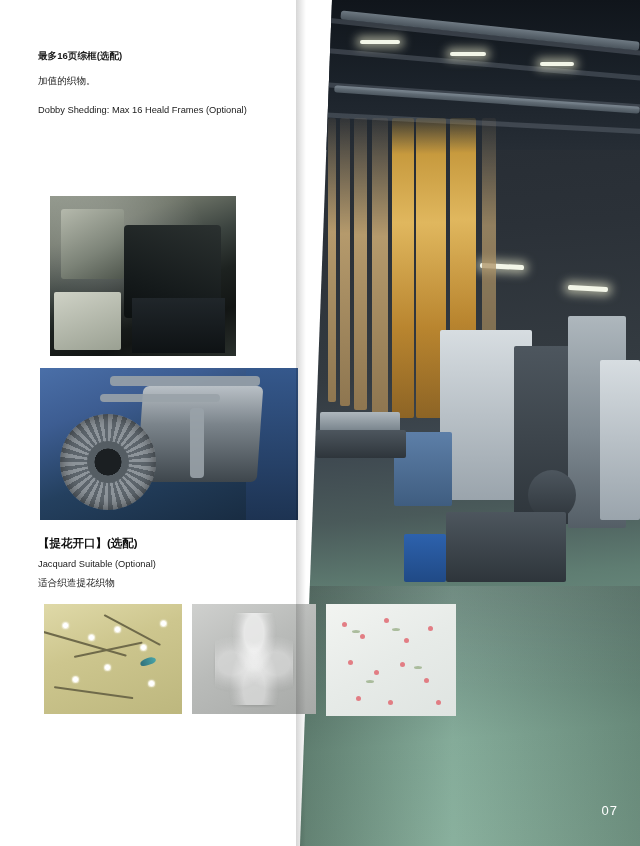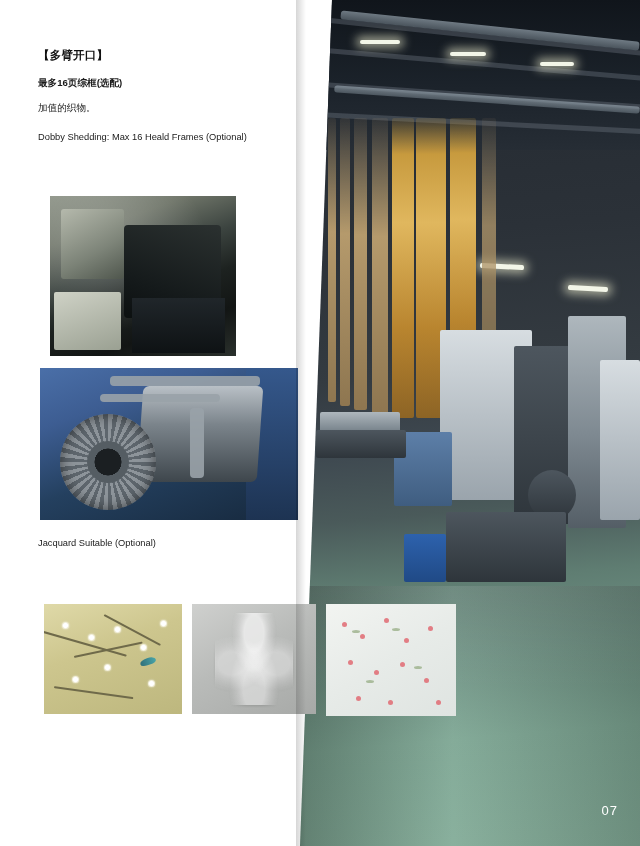--- a/index.html
+++ b/index.html
@@ -295,21 +295,20 @@
 
       <div class="floor-sheen"></div>
     </div>
   </div>
 
   <div class="divider-shadow"></div>
 
   <div class="page-number">07</div>
 
   <div class="left-col">
-    <div class="sec-title">【多臂开口】</div>
     <div class="cn-line cn-bold">最多16页综框(选配)</div>
     <div class="gap-sm"></div>
     <div class="cn-line">加值的织物。</div>
     <div class="gap-md"></div>
     <div class="en-line">Dobby Shedding: Max 16 Heald Frames (Optional)</div>
     <div class="gap-sm"></div>
   </div>
 
   <div class="photo photo-1">
     <div class="p1a"></div>
@@ -321,21 +320,23 @@
   <div class="photo photo-2">
     <div class="panel"></div>
     <div class="shaft"></div>
     <div class="pipe" style="left:70px; top:8px; width:150px; height:10px;"></div>
     <div class="pipe" style="left:60px; top:26px; width:120px; height:8px;"></div>
     <div class="pipe" style="left:150px; top:40px; width:14px; height:70px;"></div>
     <div class="gear"></div>
   </div>
 
   <div class="jac-block">
+    <div class="jac-title">【提花开口】(选配)</div>
     <div class="jac-en">Jacquard Suitable (Optional)</div>
+    <div class="jac-cn">适合织造提花织物</div>
   </div>
 
   <div class="swatch sw1">
     <div class="branch" style="left:-4px; top:26px; width:90px; height:2px; transform:rotate(16deg);"></div>
     <div class="branch" style="left:30px; top:52px; width:70px; height:2px; transform:rotate(-12deg);"></div>
     <div class="branch" style="left:60px; top:10px; width:64px; height:2px; transform:rotate(28deg);"></div>
     <div class="branch" style="left:10px; top:82px; width:80px; height:2px; transform:rotate(8deg);"></div>
     <div class="blossom" style="left:18px; top:18px;"></div>
     <div class="blossom" style="left:44px; top:30px;"></div>
     <div class="blossom" style="left:70px; top:22px;"></div>

